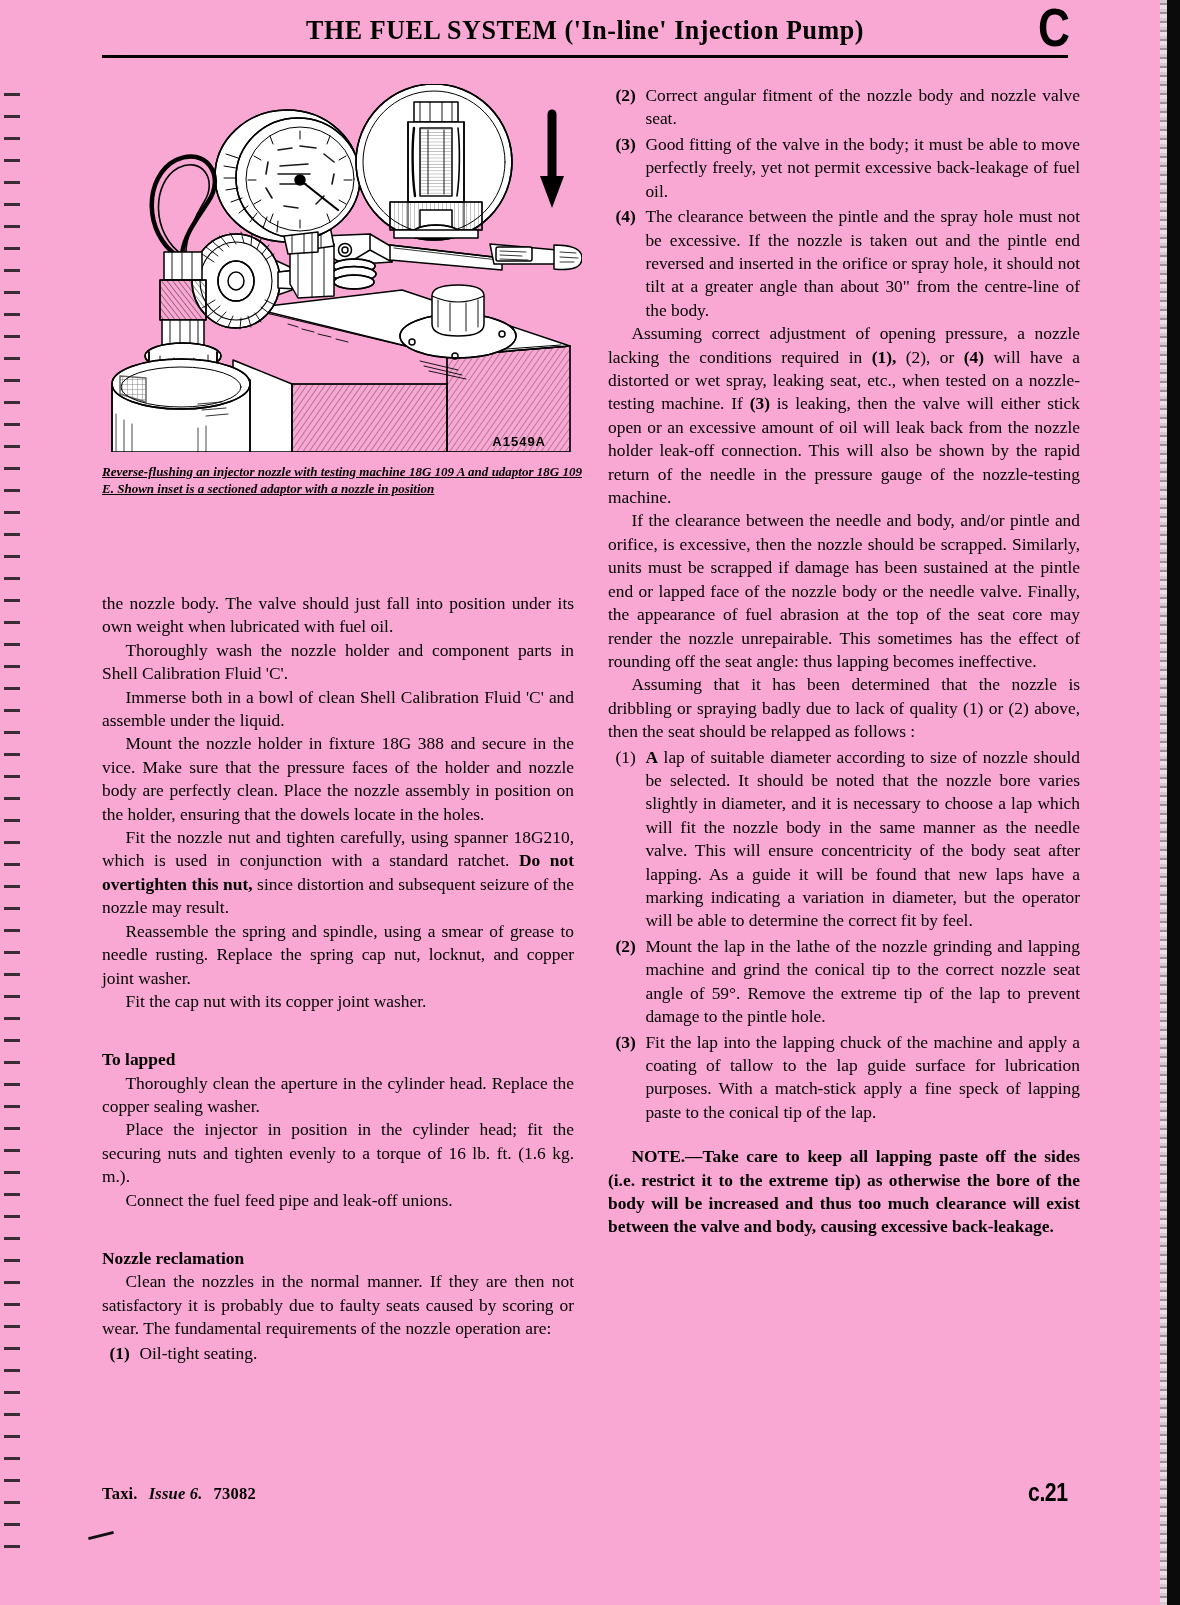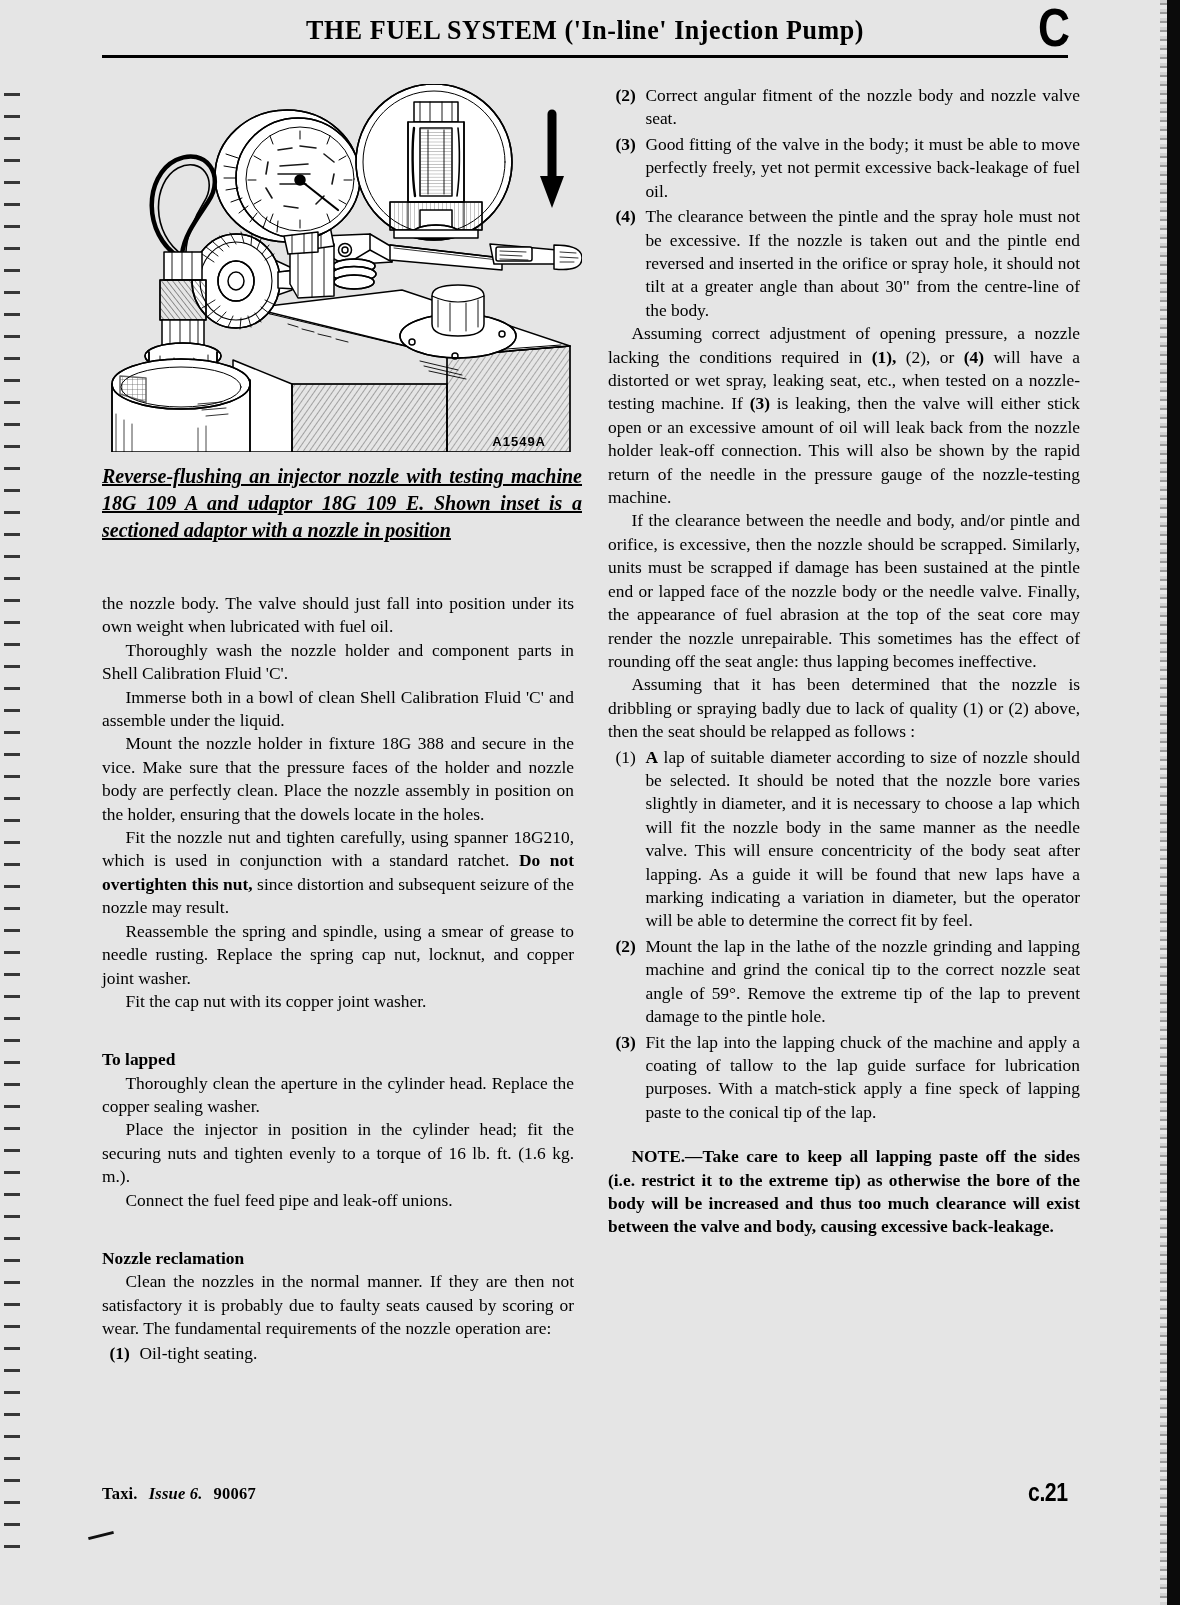--- a/index.html
+++ b/index.html
@@ -1,21 +1,21 @@
 <!DOCTYPE html>
 <html><head>
 <meta charset="utf-8">
 <style>
   html,body{margin:0;padding:0;background:#fff;}
   body{
     width:1180px;height:1605px;position:relative;overflow:hidden;
     font-family:"Liberation Serif","DejaVu Serif",serif;
     color:#000;
   }
-  .page{position:absolute;inset:0;background:#e5e5e5;padding-left:30px;}
+  .page{position:absolute;inset:0;background:#f9a8d4;padding-left:30px;}
 
   
   .edge-band{position:absolute;top:0;right:0;width:13px;height:1605px;background:#0b0b0b;}
   .edge-band2{position:absolute;top:0;right:13px;width:7px;height:1605px;
       background:repeating-linear-gradient(to bottom,#cfcfcf 0 3px,#8d8d8d 3px 5px,#e8e8e8 5px 9px);opacity:.85;}
   .left-speckle{position:absolute;left:4px;top:84px;width:16px;height:1480px;
       background:repeating-linear-gradient(to bottom,
         transparent 0 9px,#111 9px 12px,transparent 12px 22px);
       opacity:.82;filter:blur(.2px);}
   .corner-mark{position:absolute;left:88px;bottom:68px;width:26px;height:3px;background:#111;transform:rotate(-14deg);}
@@ -54,21 +54,21 @@
   .item .txt{flex:1 1 auto;text-align:justify;}
   .item.tight{margin-top:0;}
 
   .note{font-weight:bold;text-indent:1.35em;margin-top:1.2em;text-align:justify;}
 
   
   .figure{position:absolute;left:102px;top:84px;width:480px;text-decoration:underline;}
   .fig-art{width:480px;height:368px;position:relative;}
   .fig-num{text-align:center;font-weight:bold;font-size:19px;margin-top:4px;letter-spacing:.2px;}
   .fig-num .lbl{font-style:italic;}
-  .fig-cap{font-style:italic;font-weight:bold;font-size:20px;line-height:1.34;text-align:justify;margin-top:11px;}
+  .fig-cap{font-style:italic;font-weight:bold;font-size:13px;line-height:1.34;text-align:justify;margin-top:11px;}
 
   
   .footer-left{position:absolute;left:102px;top:1484px;font-weight:bold;font-size:16.5px;letter-spacing:.2px;}
   .footer-left .sp{display:inline-block;width:11px;}
   .footer-left .iss{font-style:italic;}
   .footer-right{position:absolute;right:112px;top:1478px;
      font-family:"Liberation Sans","DejaVu Sans",sans-serif;
      font-weight:bold;font-size:25px;transform:scaleX(.85);transform-origin:right top;letter-spacing:-.5px;}
 </style>
 </head>
@@ -344,17 +344,17 @@
     </div>
     <div class="item">
       <span class="num bold">(3)</span>
       <span class="txt">Fit the lap into the lapping chuck of the machine and apply a coating of tallow to the lap guide surface for lubrication purposes. With a match-stick apply a fine speck of lapping paste to the conical tip of the lap.</span>
     </div>
 
     <p class="note">NOTE.—Take care to keep all lapping paste off the sides (i.e. restrict it to the extreme tip) as otherwise the bore of the body will be increased and thus too much clearance will exist between the valve and body, causing excessive back-leakage.</p>
   </div>
 
   <div class="footer-left">
-    <span>Taxi.</span><span class="sp"></span><span class="iss">Issue 6.</span><span class="sp"></span><span>90067</span>
+    <span>Taxi.</span><span class="sp"></span><span class="iss">Issue 6.</span><span class="sp"></span><span>73082</span>
   </div>
   <div class="footer-right">c.21</div>
 
 </div>
 
 </body></html>

